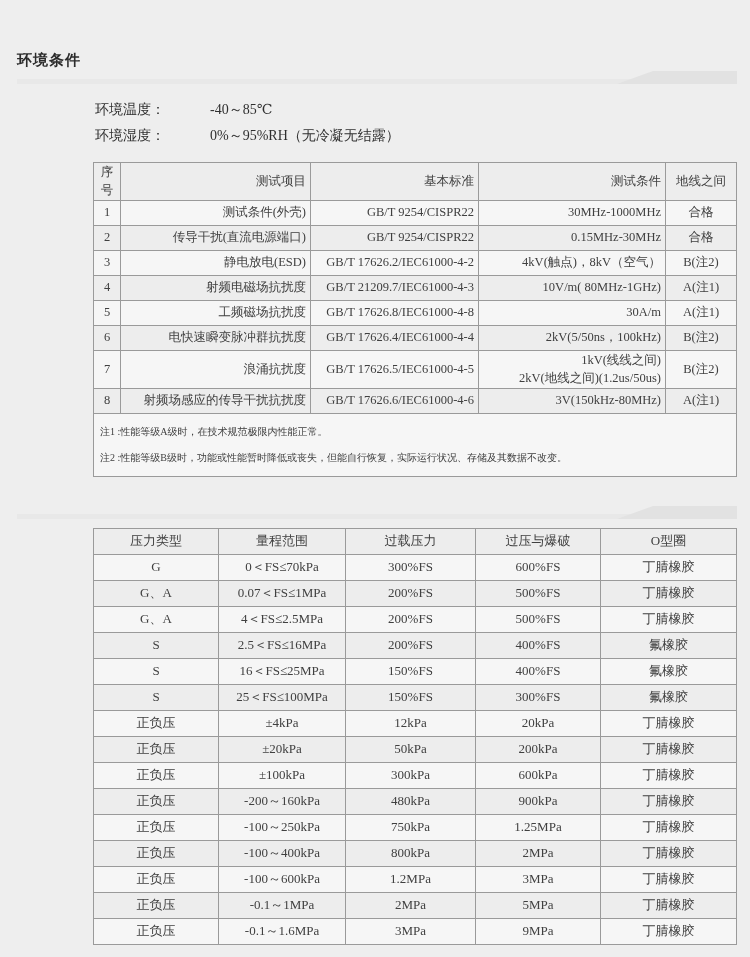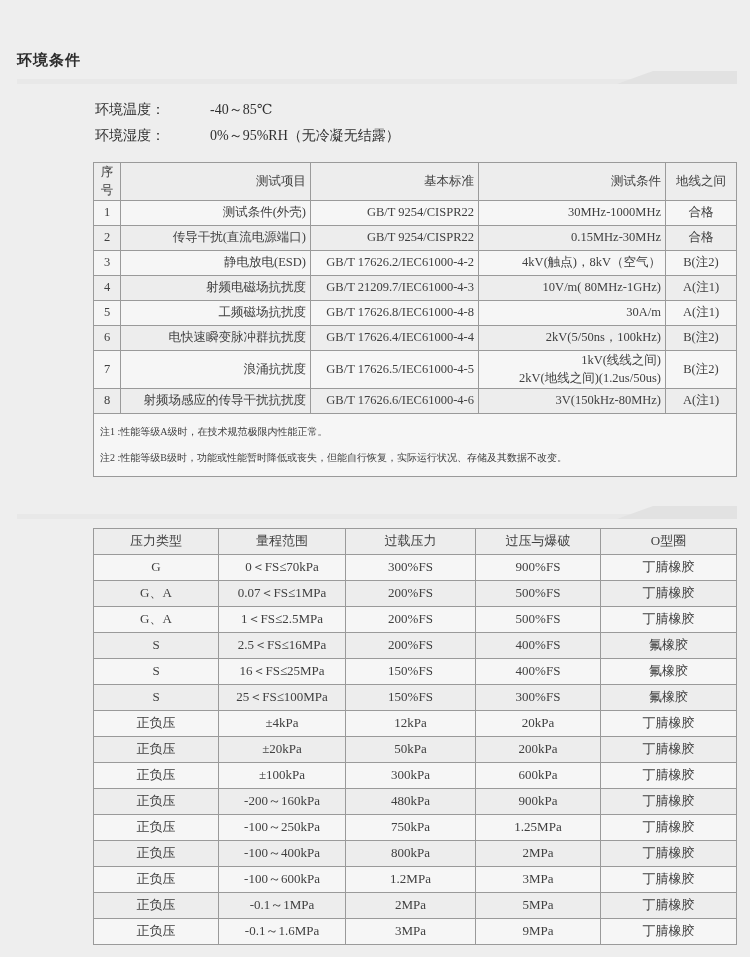--- a/index.html
+++ b/index.html
@@ -206,33 +206,33 @@
             <th class="center">过载压力</th>
             <th class="center">过压与爆破</th>
             <th class="center">O型圈</th>
           </tr>
         </thead>
       <tbody>
           <tr>
             <td class="center">G</td>
             <td class="center">0＜FS≤70kPa</td>
             <td class="center">300%FS</td>
-            <td class="center">900%FS</td>
+            <td class="center">600%FS</td>
             <td class="center">丁腈橡胶</td>
           </tr>
           <tr>
             <td class="center">G、A</td>
             <td class="center">0.07＜FS≤1MPa</td>
             <td class="center">200%FS</td>
             <td class="center">500%FS</td>
             <td class="center">丁腈橡胶</td>
           </tr>
           <tr>
             <td class="center">G、A</td>
-            <td class="center">1＜FS≤2.5MPa</td>
+            <td class="center">4＜FS≤2.5MPa</td>
             <td class="center">200%FS</td>
             <td class="center">500%FS</td>
             <td class="center">丁腈橡胶</td>
           </tr>
           <tr>
             <td class="center">S</td>
             <td class="center">2.5＜FS≤16MPa</td>
             <td class="center">200%FS</td>
             <td class="center">400%FS</td>
             <td class="center">氟橡胶</td>

